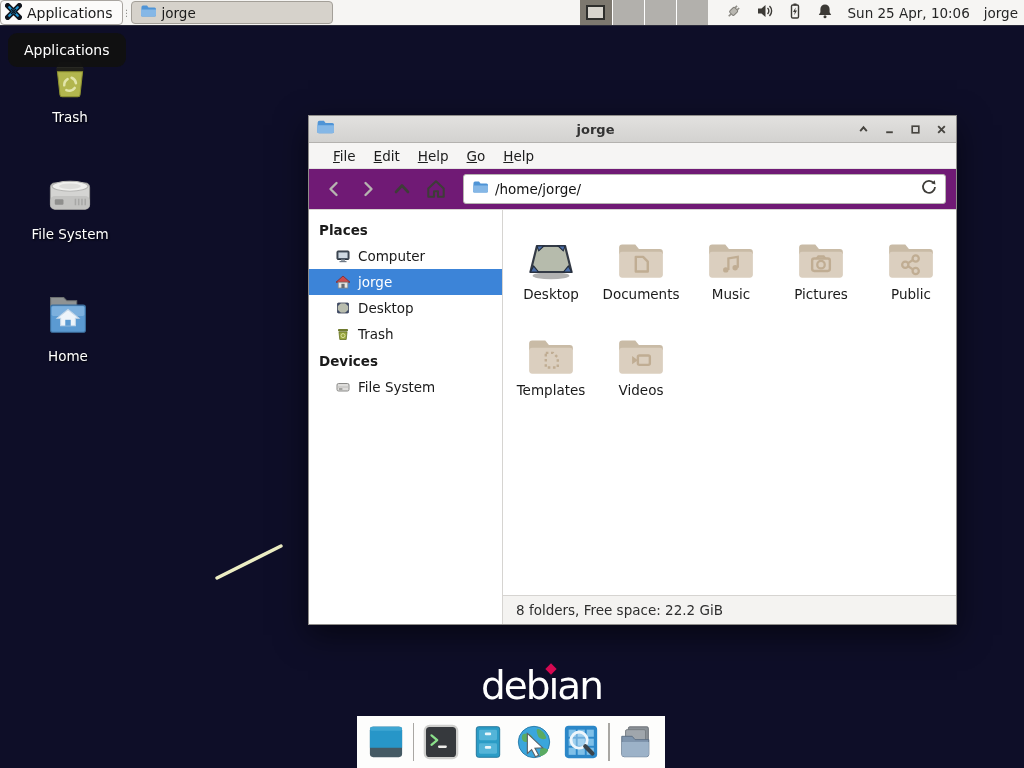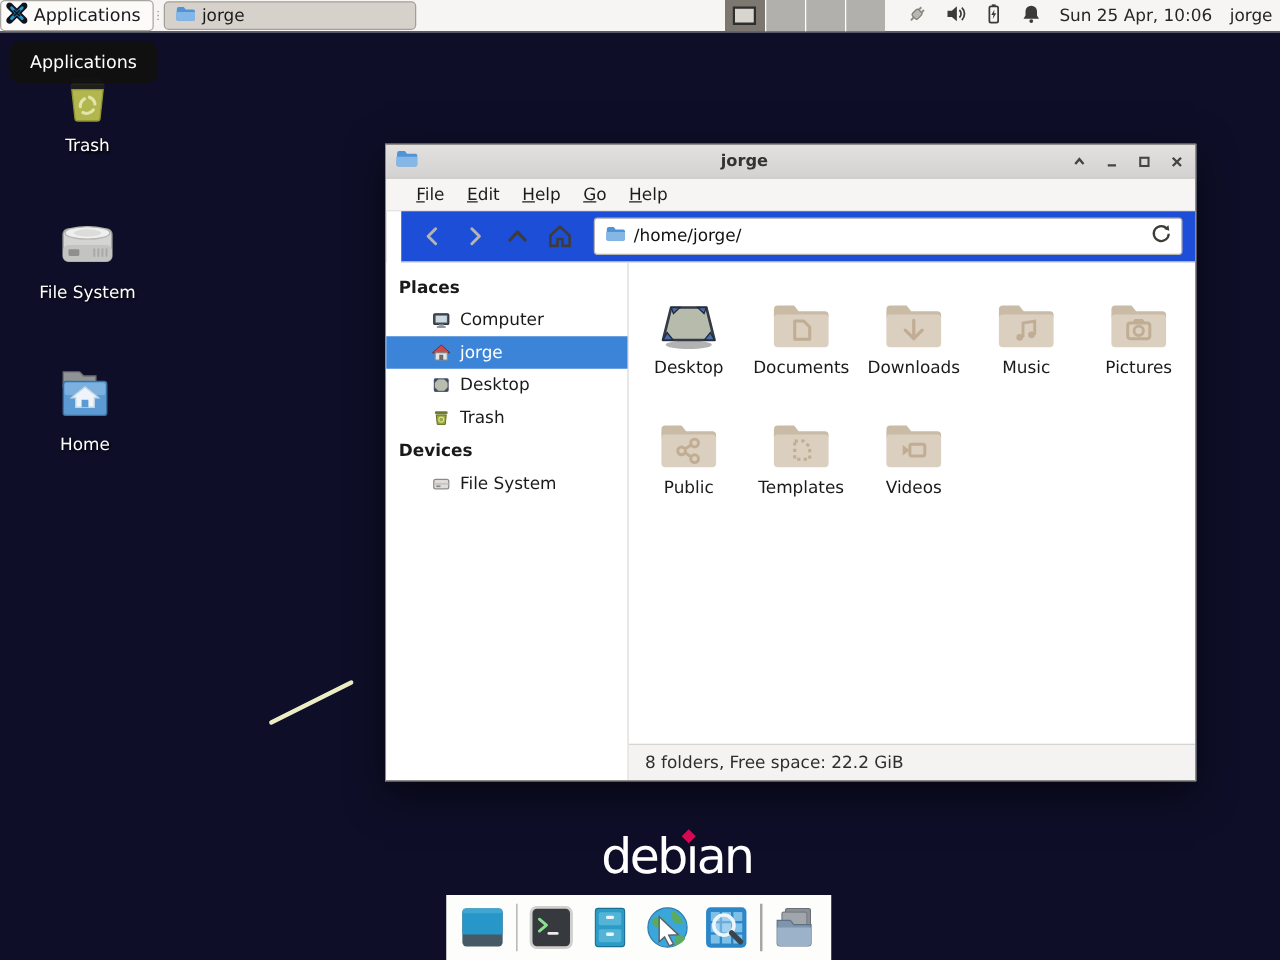--- a/index.html
+++ b/index.html
@@ -60,33 +60,33 @@
               border-bottom:1px solid #b4b2af; display:flex; align-items:center; padding:0 7px; }
   .titlebar .wtitle { flex:1; text-align:center; font-weight:bold; font-size:13px; color:#333; }
   .winbtns { display:flex; gap:14px; align-items:center; padding-right:2px; }
   .winbtn { width:12px; height:12px; display:flex; align-items:center; justify-content:center; }
 
   .menubar { height:26px; background:#f6f5f4; display:flex; align-items:center;
              padding-left:16px; gap:2px; border-bottom:1px solid #e4e3e1; }
   .menu-item { display:inline-block; font-size:13.5px; color:#1c1c1c; padding:3px 8px; }
   .menu-item::first-letter { text-decoration:underline; }
 
-  .toolbar { height:41px; background:#1d4ed8; border-bottom:1px solid #d6d4d1;
-             display:flex; align-items:center; padding:0 10px; gap:4px;margin-left:12px; }
+  .toolbar { height:41px; background:#701a75; border-bottom:1px solid #d6d4d1;
+             display:flex; align-items:center; padding:0 10px; gap:4px; }
   .navbtn { width:30px; height:30px; display:flex; align-items:center; justify-content:center;
             border-radius:3px; }
   .pathbar { flex:1; height:30px; margin-left:8px; background:#fff;
              border:1px solid #b6b4b0; border-radius:3px; display:flex; align-items:center;
              padding:0 8px; gap:7px; }
   .pathbar .ptext { flex:1; font-size:13.5px; color:#111; }
 
   .winbody { flex:1; display:flex; min-height:0; position:relative; }
   .sidebar { width:207px; background:#fff; border-right:1px solid #d6d4d1; padding-top:6px; }
   .side-header { font-weight:bold; font-size:13.5px; color:#1a1a1a; padding:6px 10px 5px; }
-  .side-item { display:flex; align-items:center; gap:7px; height:26px; padding-left:36px;
+  .side-item { display:flex; align-items:center; gap:7px; height:26px; padding-left:26px;
                font-size:13.5px; color:#1a1a1a; }
   .side-item.selected { background:#3c84d8; color:#fff; }
 
   .filesview { flex:1; display:flex; flex-direction:column; background:#fff; }
   .icon-grid { flex:1; display:grid; grid-template-columns:repeat(5,90px);
                grid-auto-rows:96px; padding:14px 0 0 3px; align-content:start; }
   .file-item { display:flex; flex-direction:column; align-items:center; }
   .file-item .ficon { height:58px; display:flex; align-items:flex-end; justify-content:center; }
   .file-item .flabel { margin-top:4px; font-size:13.5px; color:#1a1a1a; }
   .statusbar { height:29px; background:#f4f3f1; border-top:1px solid #d6d4d1;
@@ -375,30 +375,20 @@
           <span class="ficon">
             <svg width="50" height="44" viewBox="0 0 48 40">
               <path d="M3 8a3 3 0 0 1 3-3h12.5l3.5 4.5H42a3 3 0 0 1 3 3v2H3z" fill="#c9bba6"></path>
               <rect x="3" y="12" width="42" height="25" rx="3" fill="#dbcfbf"></rect>
               <path d="M19 17h7l4.5 4.5V31H19z" fill="none" stroke="#c0ad93" stroke-width="2.3" stroke-linejoin="round"></path>
             </svg>
           </span>
           <span class="flabel">Documents</span>
         </div>
 
-        <div class="file-item">
-          <span class="ficon">
-            <svg width="50" height="44" viewBox="0 0 48 40">
-              <path d="M3 8a3 3 0 0 1 3-3h12.5l3.5 4.5H42a3 3 0 0 1 3 3v2H3z" fill="#c9bba6"></path>
-              <rect x="3" y="12" width="42" height="25" rx="3" fill="#dbcfbf"></rect>
-              <path d="M24 16.5v12.5 M17.5 24l6.5 6.5L30.5 24" fill="none" stroke="#c0ad93" stroke-width="2.5" stroke-linecap="round" stroke-linejoin="round"></path>
-            </svg>
-          </span>
-          <span class="flabel">Downloads</span>
-        </div>
 
         <div class="file-item">
           <span class="ficon">
             <svg width="50" height="44" viewBox="0 0 48 40">
               <path d="M3 8a3 3 0 0 1 3-3h12.5l3.5 4.5H42a3 3 0 0 1 3 3v2H3z" fill="#c9bba6"></path>
               <rect x="3" y="12" width="42" height="25" rx="3" fill="#dbcfbf"></rect>
               <g stroke="#c0ad93" stroke-width="2.2" fill="none">
                 <path d="M21.5 29.5V18.5l9-1.5v10.5"></path>
               </g>
               <circle cx="19" cy="29.5" r="2.6" fill="#c0ad93"></circle>

